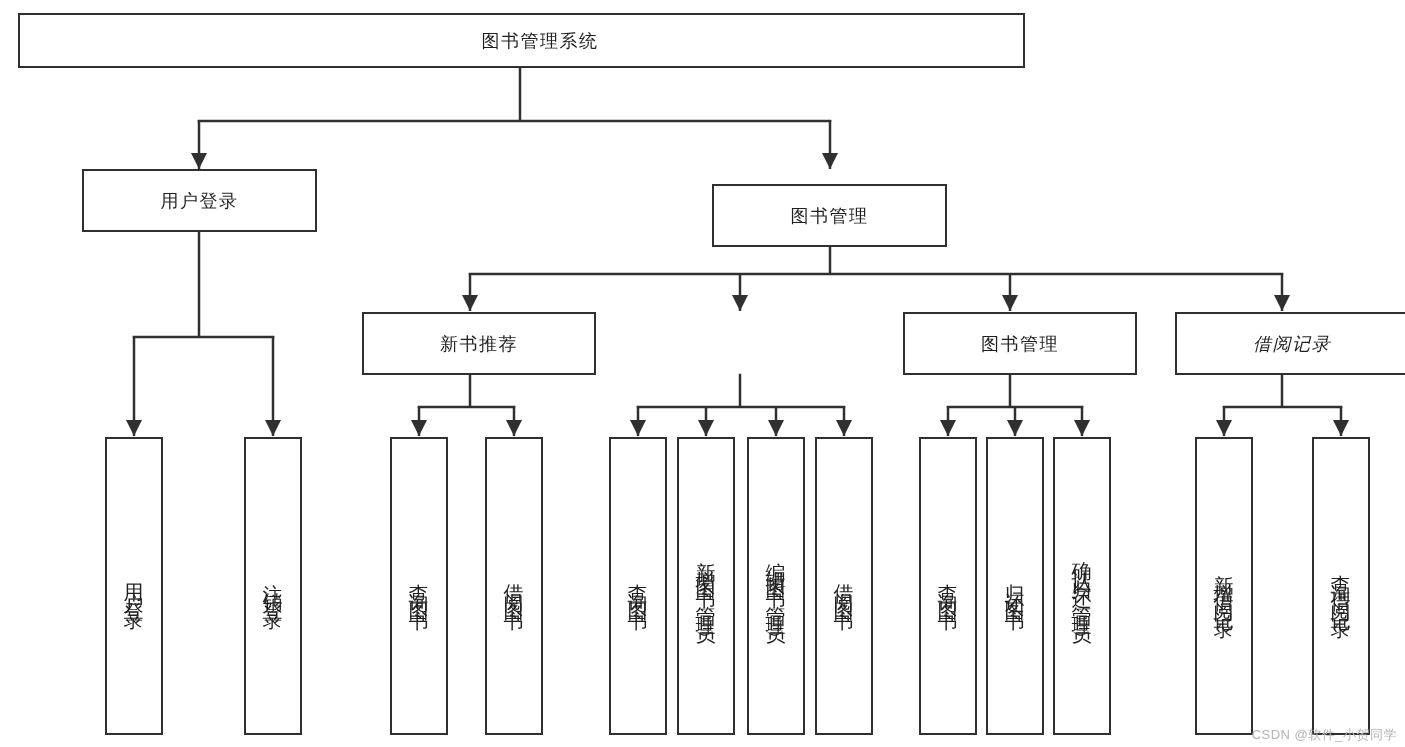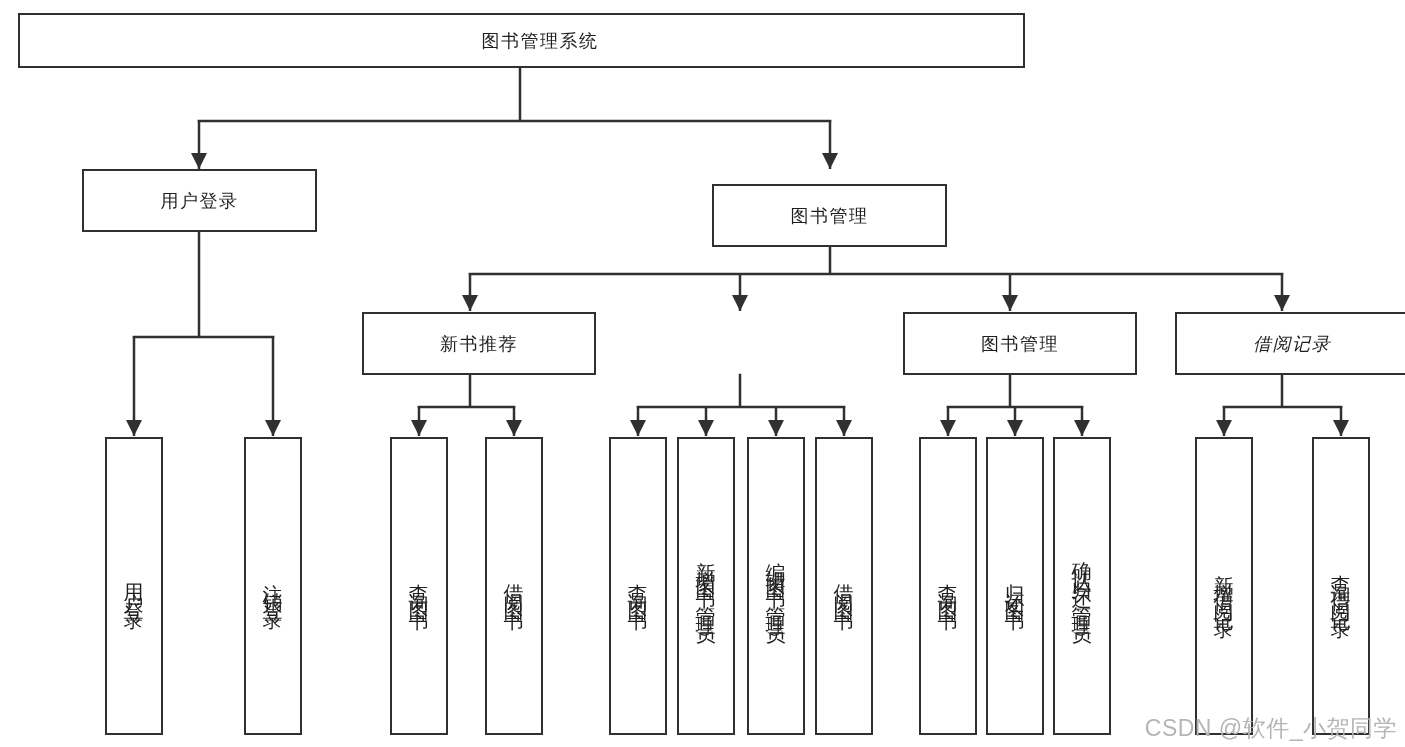--- a/index.html
+++ b/index.html
@@ -53,21 +53,21 @@
     text-orientation: mixed;
     font-size: 20px;
     letter-spacing: 9px;
     line-height: 1;
     white-space: nowrap;
   }
   .watermark {
     position: absolute;
     right: 8px;
     bottom: 3px;
-    font-size: 23px;
+    font-size: 13px;
     letter-spacing: 0.5px;
     color: #b5b5b5;
     z-index: 5;
     white-space: nowrap;
   }
 </style>
 </head>
 <body>
 
 <div class="canvas">

